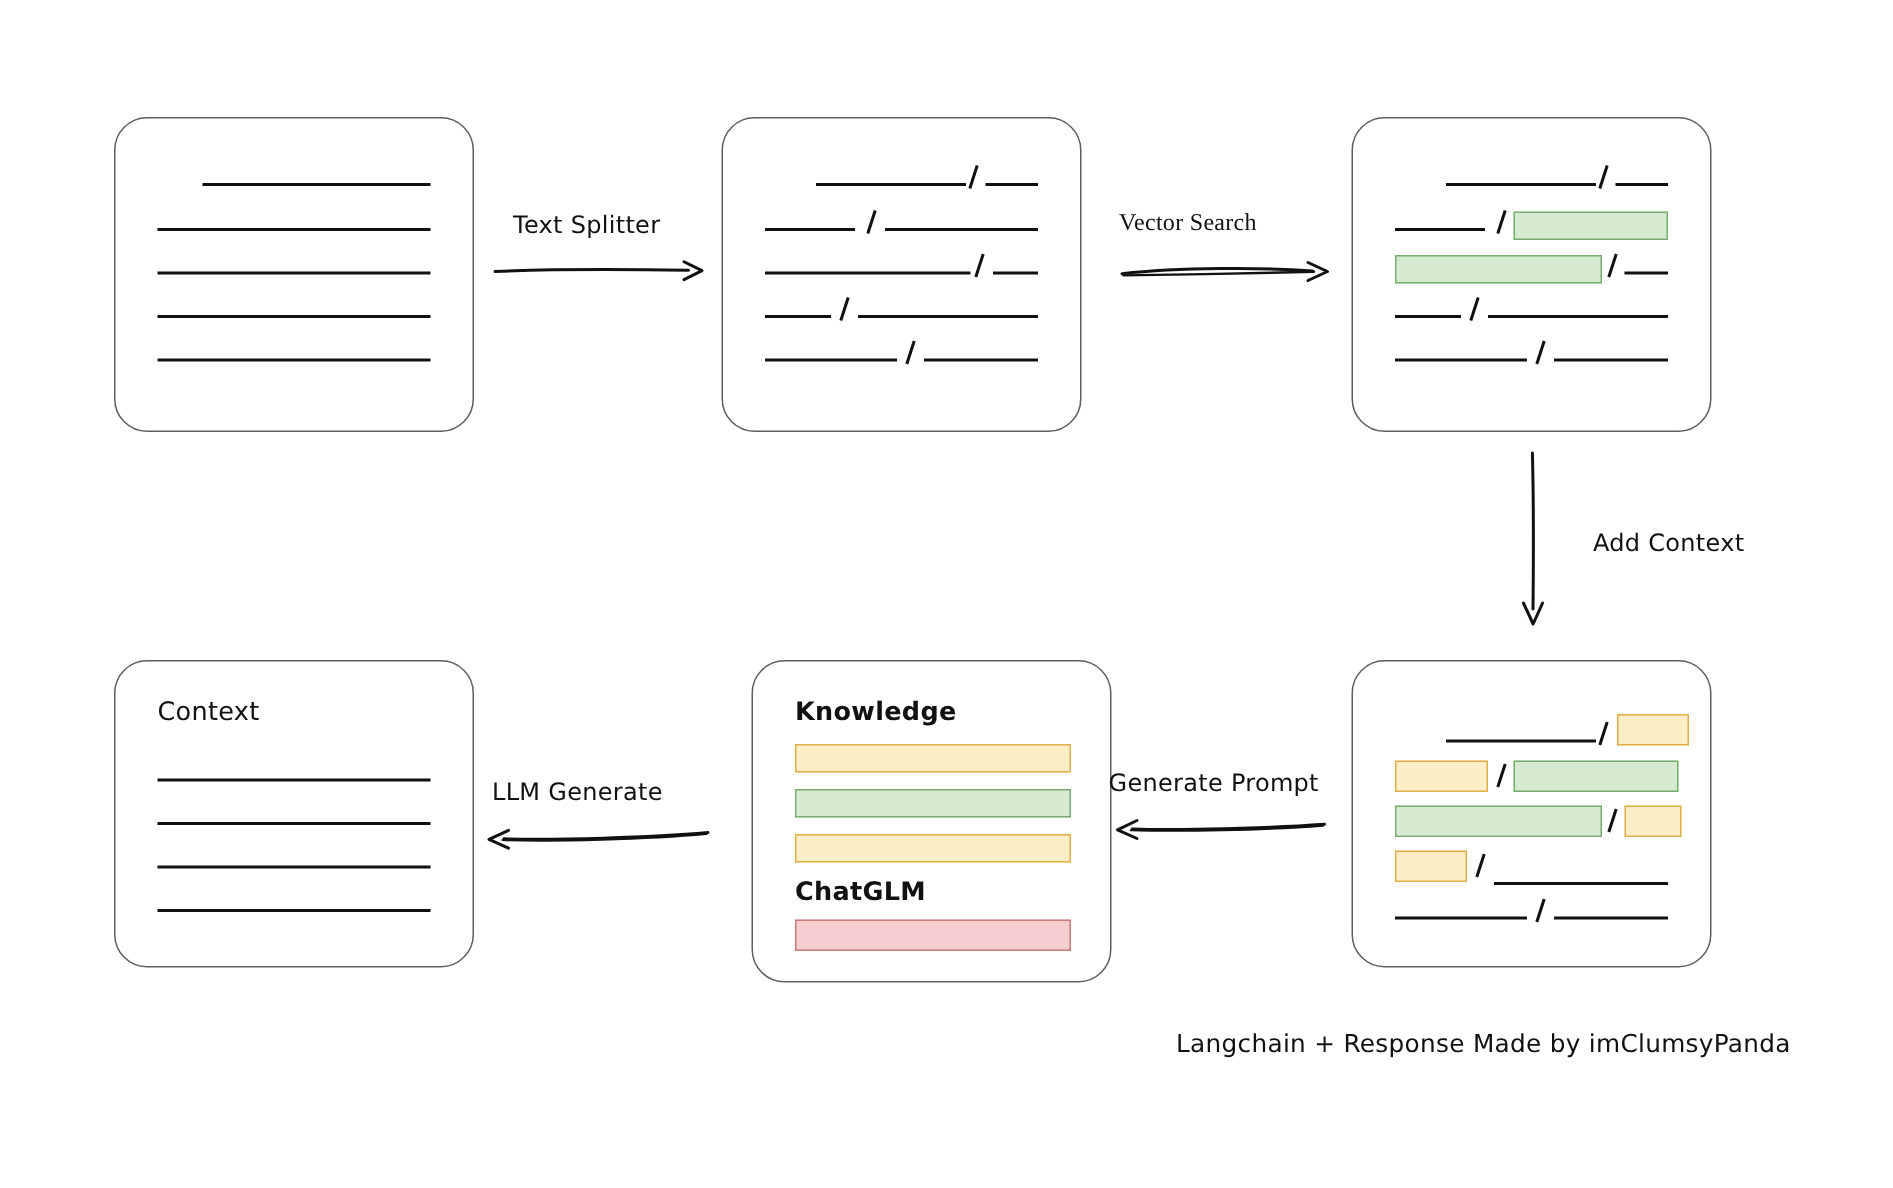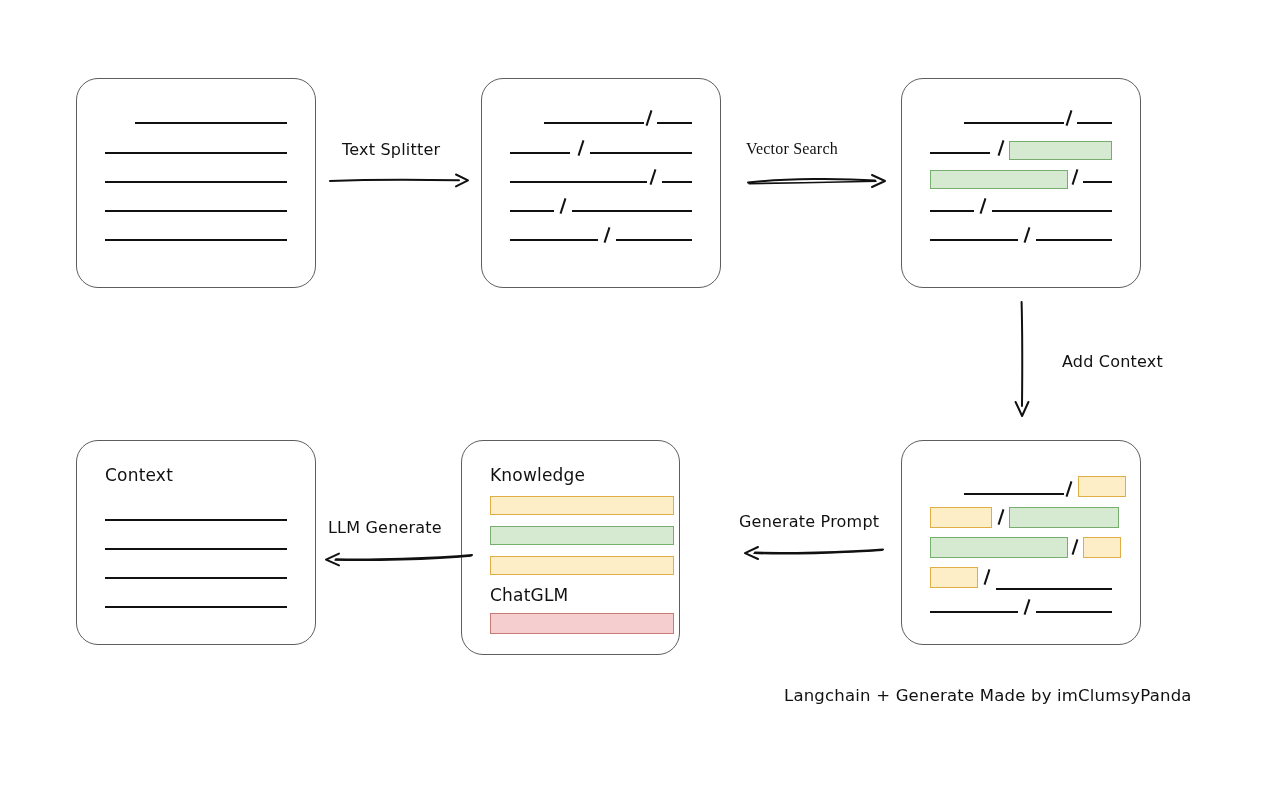--- a/index.html
+++ b/index.html
@@ -174,21 +174,21 @@
     <div class="chip yellow" style="left:28px;  top:126px; width:48px; height:21px;"></div>
     <div class="slash" style="left:84px;  top:128px;"></div>
     <div class="ln" style="left:94px;  top:147px; width:116px;"></div>
 
     <div class="ln" style="left:28px;  top:170px; width:88px;"></div>
     <div class="slash" style="left:124px; top:158px;"></div>
     <div class="ln" style="left:134px; top:170px; width:76px;"></div>
   </div>
 </div>
 
-<div class="card" style="left:461px; top:440px; width:219px; height:215px;">
+<div class="card" style="left:501px; top:440px; width:240px; height:215px;font-weight:bold;">
   <div class="card-inner">
     <div class="card-label" style="left:28px; top:24px;">Knowledge</div>
 
     <div class="chip yellow" style="left:28px; top:55px;  width:184px; height:19px;"></div>
     <div class="chip green" style="left:28px; top:85px;  width:184px; height:19px;"></div>
     <div class="chip yellow" style="left:28px; top:115px; width:184px; height:19px;"></div>
 
     <div class="card-label" style="left:28px; top:144px;">ChatGLM</div>
 
     <div class="chip red" style="left:28px; top:172px; width:184px; height:21px;"></div>
@@ -241,13 +241,13 @@
 
 <div class="arrow-group" style="left:322px; top:518px; width:152px; height:50px;">
   <div class="arrow-label" style="left:6px; top:0px;">LLM Generate</div>
   <svg class="arrow-svg" width="152" height="26" viewBox="0 0 152 26" style="left:0px; top:26px;">
     <path d="M150,11 C112,14.4 48,16.2 14,15.2" stroke="#111111" stroke-width="2" fill="none" stroke-linecap="round"></path>
     <path d="M149,12 C110,15.6 46,17.2 13,16" stroke="#111111" stroke-width="1.4" fill="none" stroke-linecap="round"></path>
     <path d="M17,9.6 L4,15.6 L17,21.4" stroke="#111111" stroke-width="2" fill="none" stroke-linejoin="round" stroke-linecap="round"></path>
   </svg>
 </div>
 
-<div class="credit" style="left:784px; top:686px;">Langchain + Generate Made by imClumsyPanda</div>
+<div class="credit" style="left:784px; top:686px;">Langchain + Response Made by imClumsyPanda</div>
 
 </body></html>

